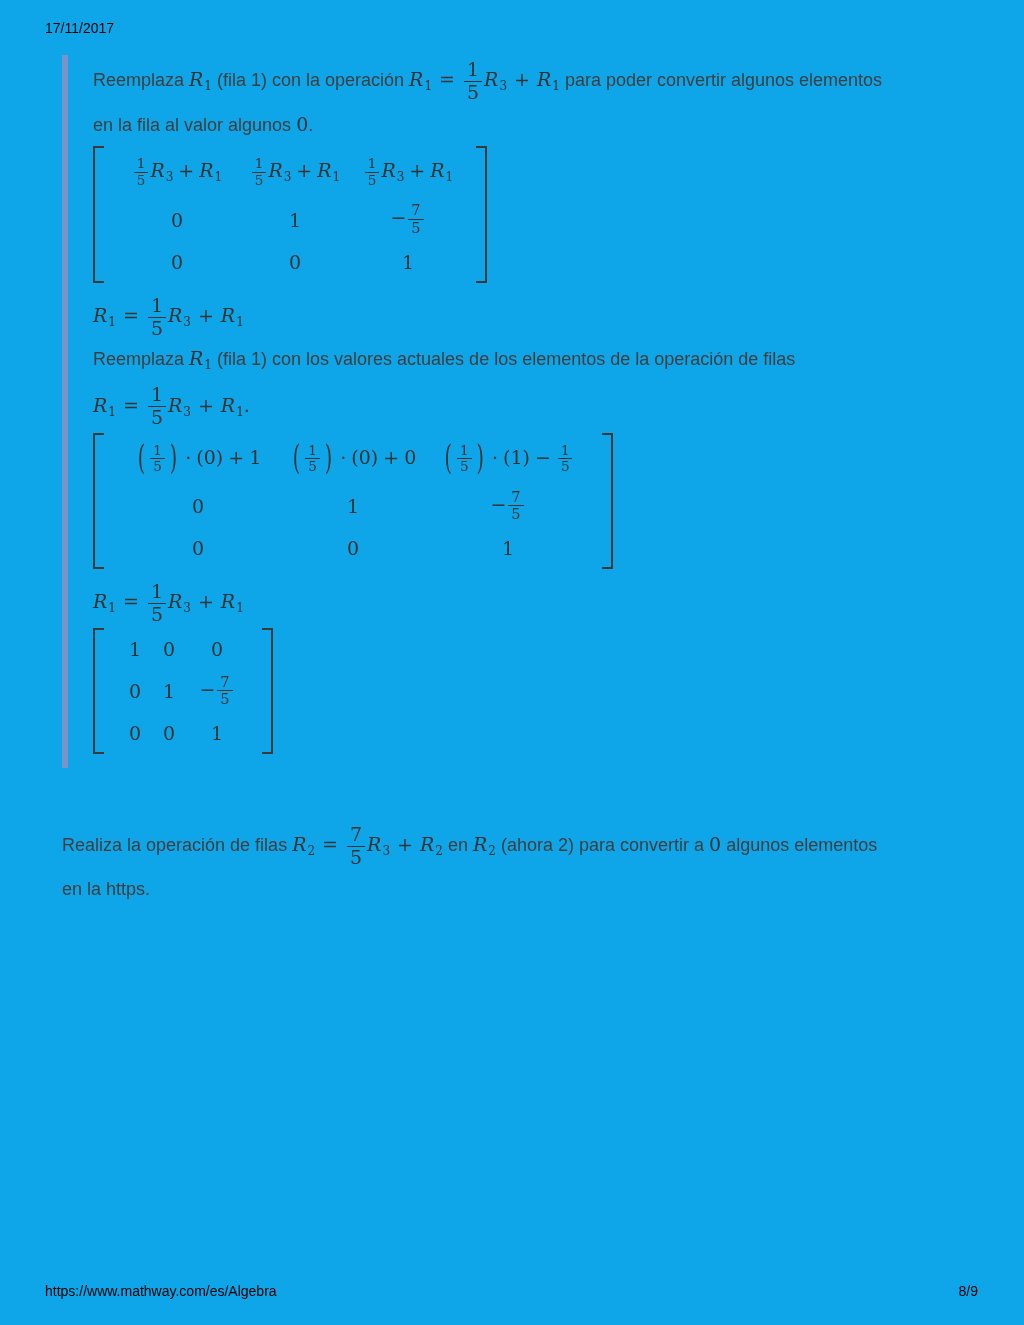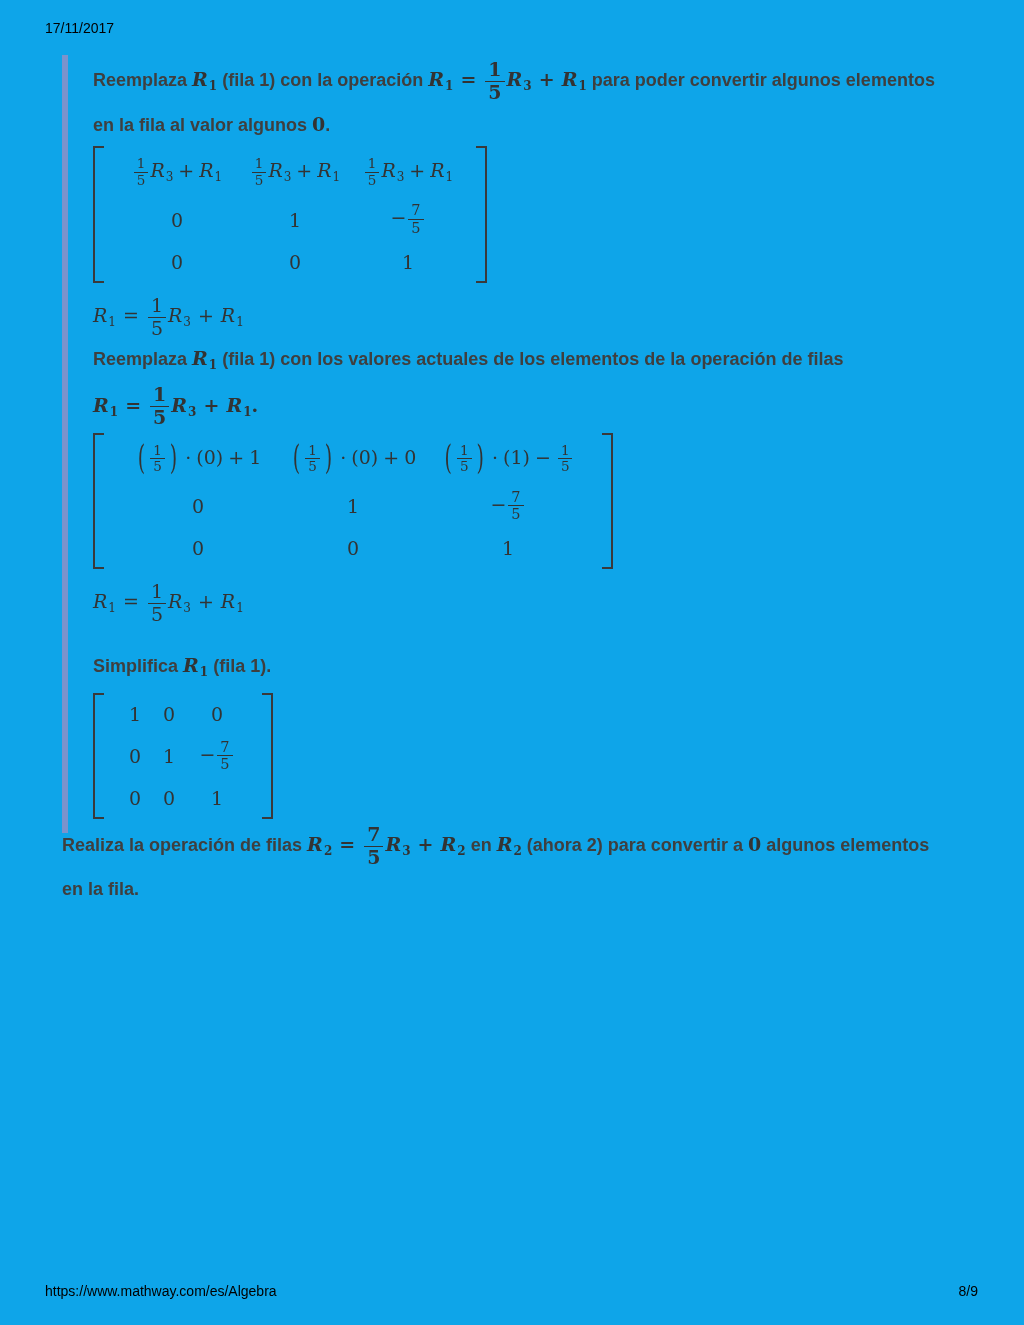--- a/index.html
+++ b/index.html
@@ -14,21 +14,21 @@
   .ftr-page  { position:absolute; right:46px; top:1283px; font-size:14px; color:#000; }
 
   
   .stepblock {
     position:absolute; left:62px; top:55px; width:900px;
     border-left:6px solid #7b93cc;
     padding:4px 0 10px 25px; box-sizing:border-box;
   }
   .final-para { position:absolute; left:62px; top:824px; width:912px; }
 
-  .para { font-size:18px; line-height:38px; color:#3f3f3f;font-weight:bold; }
+  .para { font-size:18px; line-height:38px; color:#3f3f3f; }
 
   
   .m  { font-family:"DejaVu Serif", serif; color:#333; font-size:19px; }
   .mi { font-style:italic; }
   .sb { font-size:12px; font-style:normal; vertical-align:-4px; margin-left:1px; }
   .op  { margin:0 7px; }
   .op2 { margin:0 5px; }
   .fr { display:inline-block; text-align:center; vertical-align:middle; line-height:1.15; margin:0 2px; }
   .fr .nu { display:block; border-bottom:1.4px solid #333; padding:0 3px; }
   .fr .de { display:block; padding:0 3px; }
@@ -110,23 +110,20 @@
       </div>
       <div class="br r"></div>
     </div>
 
     
     <div class="fline m">
       <span class="mi">R</span><span class="sb">1</span><span class="op">=</span><span class="fr lg"><span class="nu">1</span><span class="de">5</span></span><span class="mi">R</span><span class="sb">3</span><span class="op">+</span><span class="mi">R</span><span class="sb">1</span>
     </div>
 
     
-    <div class="para mt20">
-      <span>Simplifica </span><span class="m"><span class="mi">R</span><span class="sb">1</span></span><span> (fila 1).</span>
-    </div>
 
     
     <div class="mx">
       <div class="br l"></div>
       <div class="mxg c3">
         <span class="m">1</span>
         <span class="m">0</span>
         <span class="m">0</span>
         <span class="m">0</span>
         <span class="m">1</span>
@@ -135,19 +132,19 @@
         <span class="m">0</span>
         <span class="m">1</span>
       </div>
       <div class="br r"></div>
     </div>
 
   </div>
 
   <div class="para final-para">
     <span>Realiza la operación de filas </span><span class="m"><span class="mi">R</span><span class="sb">2</span><span class="op">=</span><span class="fr lg"><span class="nu">7</span><span class="de">5</span></span><span class="mi">R</span><span class="sb">3</span><span class="op">+</span><span class="mi">R</span><span class="sb">2</span></span><span> en </span><span class="m"><span class="mi">R</span><span class="sb">2</span></span><span> (ahora 2) para convertir a </span><span class="m">0</span><span> algunos elementos</span><br>
-    <span>en la fila.</span>
+    <span>en la https.</span>
   </div>
 
   <div class="ftr-url">https://www.mathway.com/es/Algebra</div>
   <div class="ftr-page">8/9</div>
 
 </div>
 
 </body></html>

